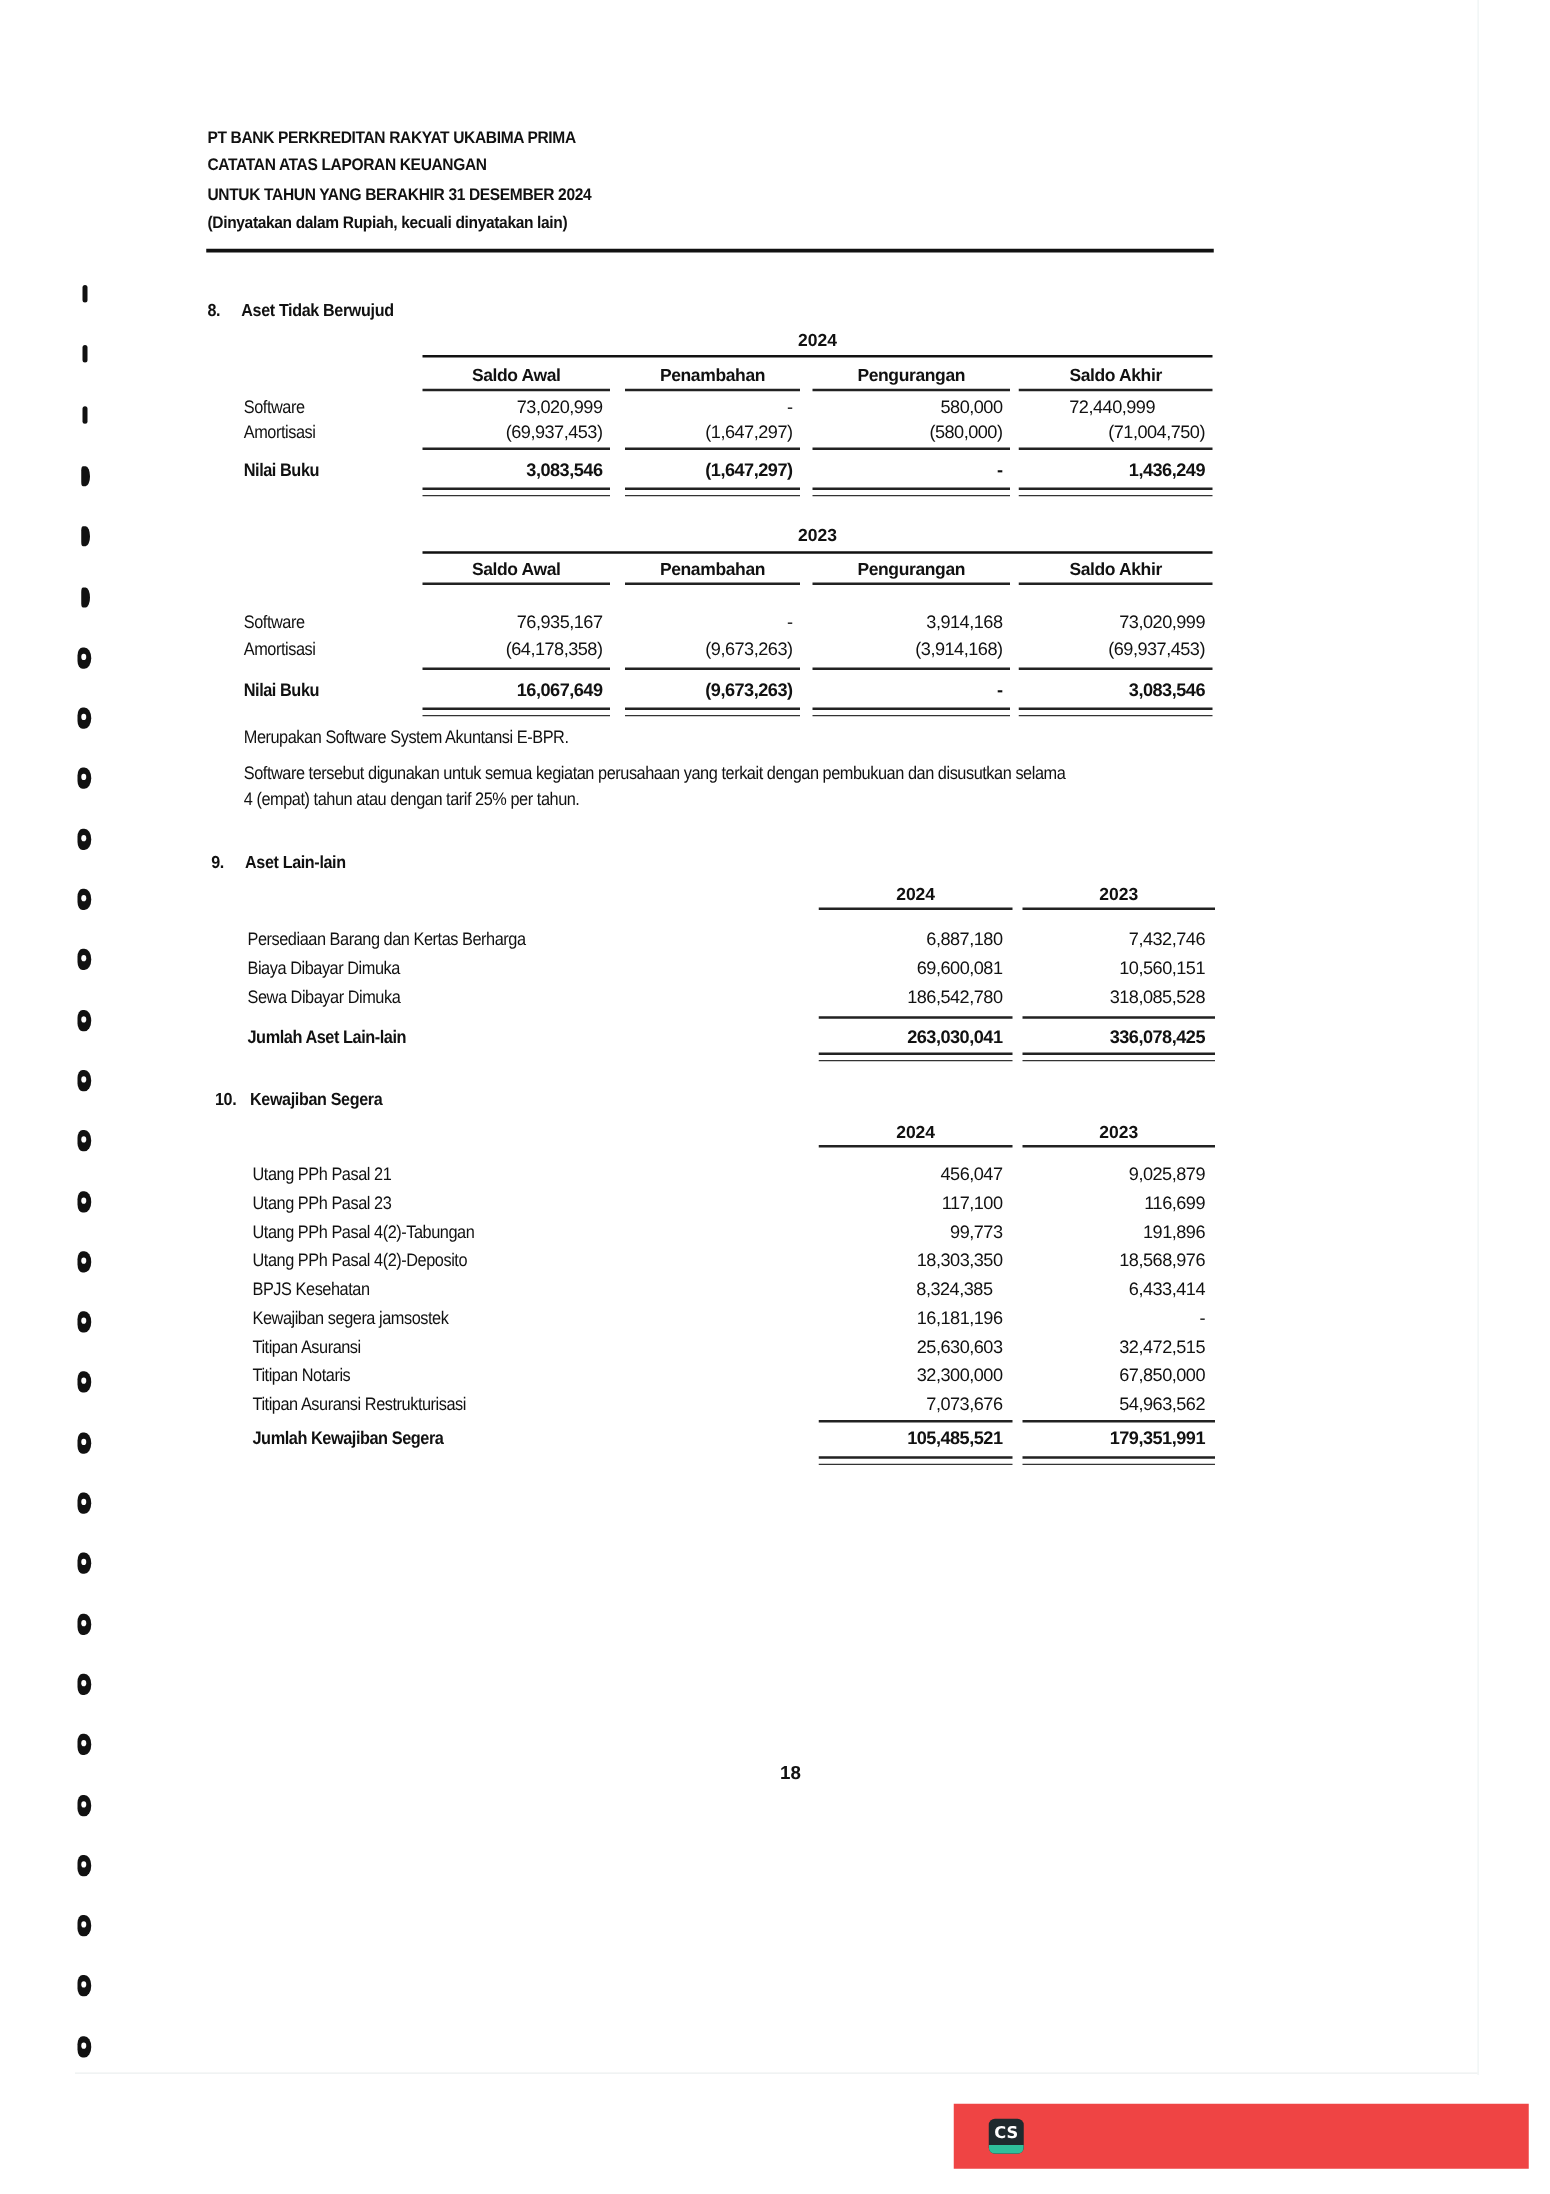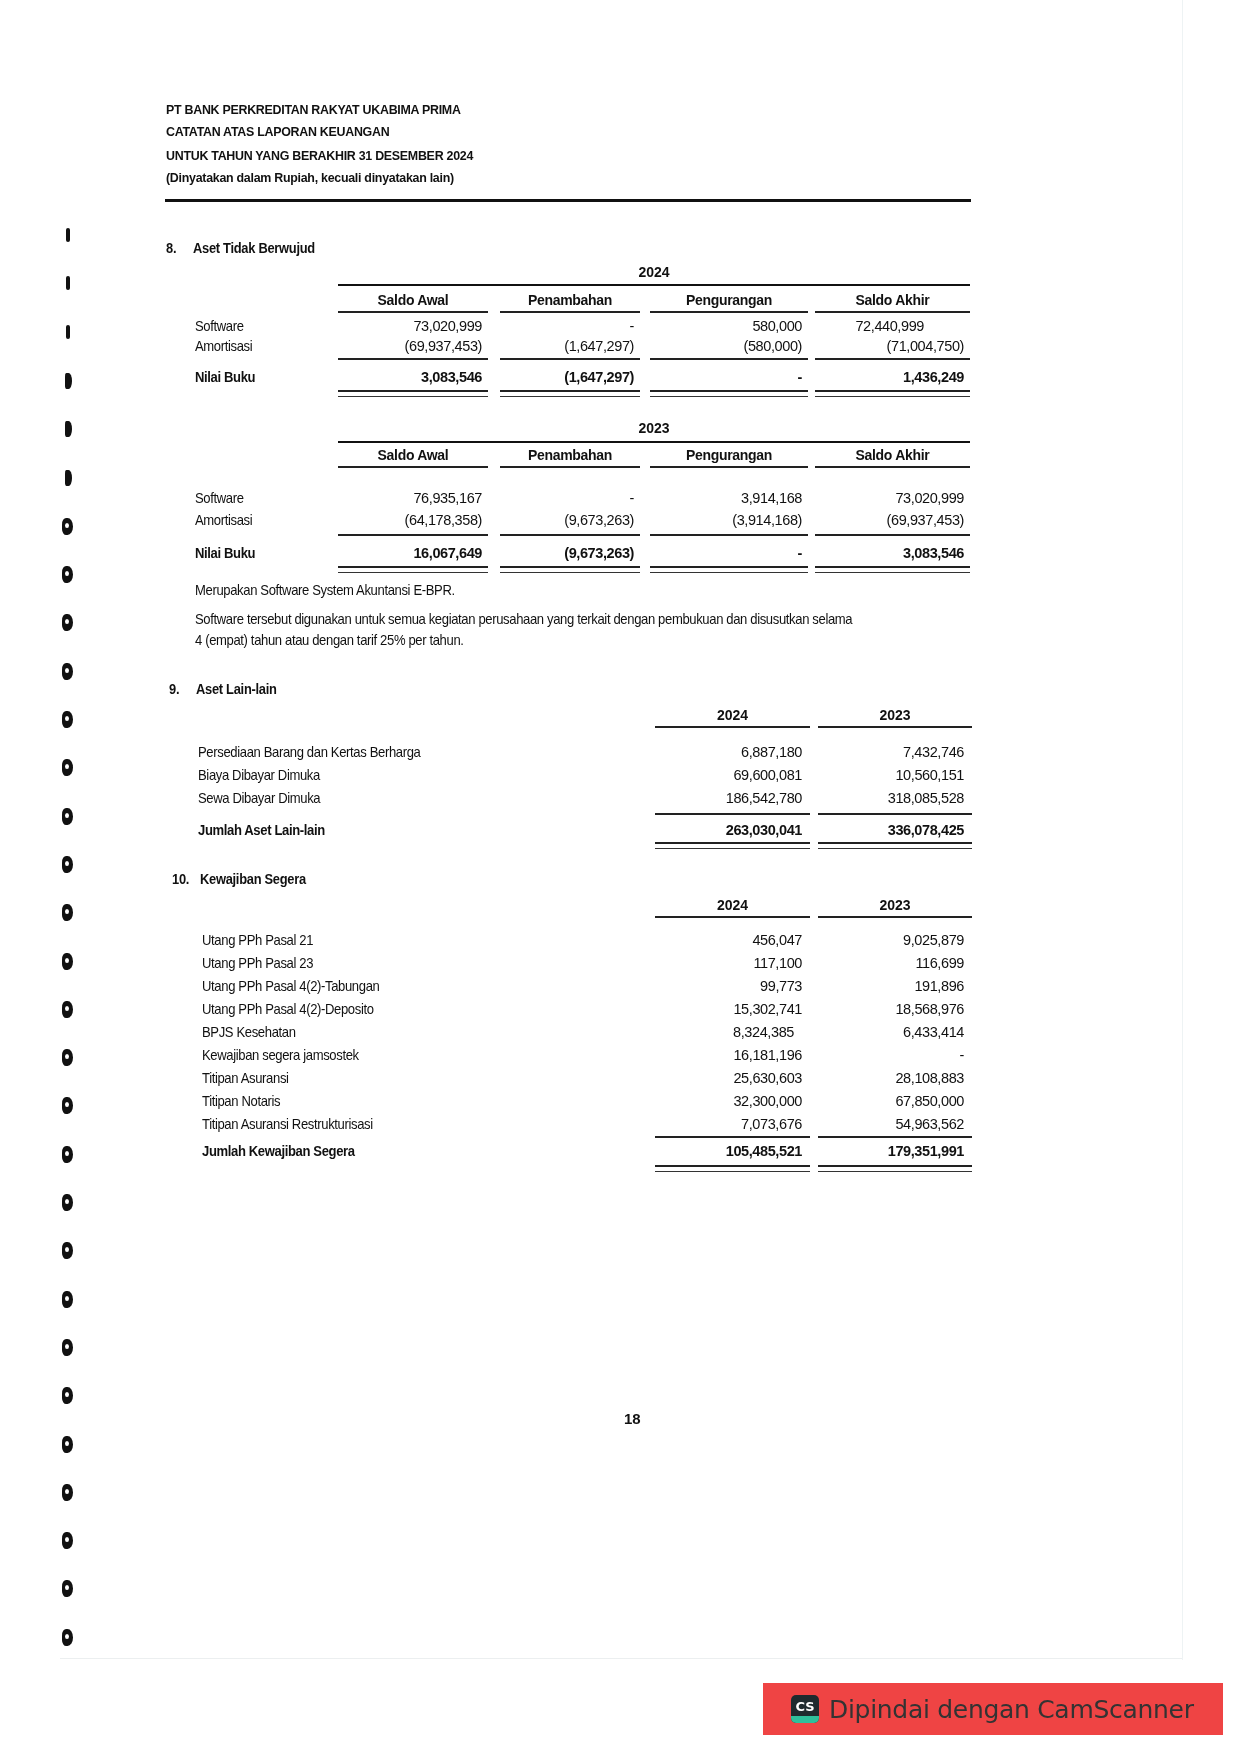--- a/index.html
+++ b/index.html
@@ -224,37 +224,37 @@
         <div class="num" style="left:655px; width:147px; top:955px;">117,100</div>
         <div class="num" style="left:818px; width:146px; top:955px;">116,699</div>
       </div>
       <div class="" style="position:absolute; left:0; top:0;">
         <div class="txt" style="left:202px; top:978px;">Utang PPh Pasal 4(2)-Tabungan</div>
         <div class="num" style="left:655px; width:147px; top:978px;">99,773</div>
         <div class="num" style="left:818px; width:146px; top:978px;">191,896</div>
       </div>
       <div class="" style="position:absolute; left:0; top:0;">
         <div class="txt" style="left:202px; top:1001px;">Utang PPh Pasal 4(2)-Deposito</div>
-        <div class="num" style="left:655px; width:147px; top:1001px;">15,302,741</div>
+        <div class="num" style="left:655px; width:147px; top:1001px;">18,303,350</div>
         <div class="num" style="left:818px; width:146px; top:1001px;">18,568,976</div>
       </div>
       <div class="" style="position:absolute; left:0; top:0;">
         <div class="txt" style="left:202px; top:1024px;">BPJS Kesehatan</div>
         <div class="num" style="left:647px; width:147px; top:1024px;">8,324,385</div>
         <div class="num" style="left:818px; width:146px; top:1024px;">6,433,414</div>
       </div>
       <div class="" style="position:absolute; left:0; top:0;">
         <div class="txt" style="left:202px; top:1047px;">Kewajiban segera jamsostek</div>
         <div class="num" style="left:655px; width:147px; top:1047px;">16,181,196</div>
         <div class="num" style="left:818px; width:146px; top:1047px;">-</div>
       </div>
       <div class="" style="position:absolute; left:0; top:0;">
         <div class="txt" style="left:202px; top:1070px;">Titipan Asuransi</div>
         <div class="num" style="left:655px; width:147px; top:1070px;">25,630,603</div>
-        <div class="num" style="left:818px; width:146px; top:1070px;">28,108,883</div>
+        <div class="num" style="left:818px; width:146px; top:1070px;">32,472,515</div>
       </div>
       <div class="" style="position:absolute; left:0; top:0;">
         <div class="txt" style="left:202px; top:1093px;">Titipan Notaris</div>
         <div class="num" style="left:655px; width:147px; top:1093px;">32,300,000</div>
         <div class="num" style="left:818px; width:146px; top:1093px;">67,850,000</div>
       </div>
       <div class="" style="position:absolute; left:0; top:0;">
         <div class="txt" style="left:202px; top:1116px;">Titipan Asuransi Restrukturisasi</div>
         <div class="num" style="left:655px; width:147px; top:1116px;">7,073,676</div>
         <div class="num" style="left:818px; width:146px; top:1116px;">54,963,562</div>
@@ -266,14 +266,13 @@
       </div>
     </div>
 </div>
 
 <div class="pg">18</div>
 
 <div class="cs-bar">
   <div class="cs-logo">
       <span>CS</span>
     </div>
-  <div class="cs-text">Dipindai dengan CamScanner</div>
 </div>
 
 </body></html>

